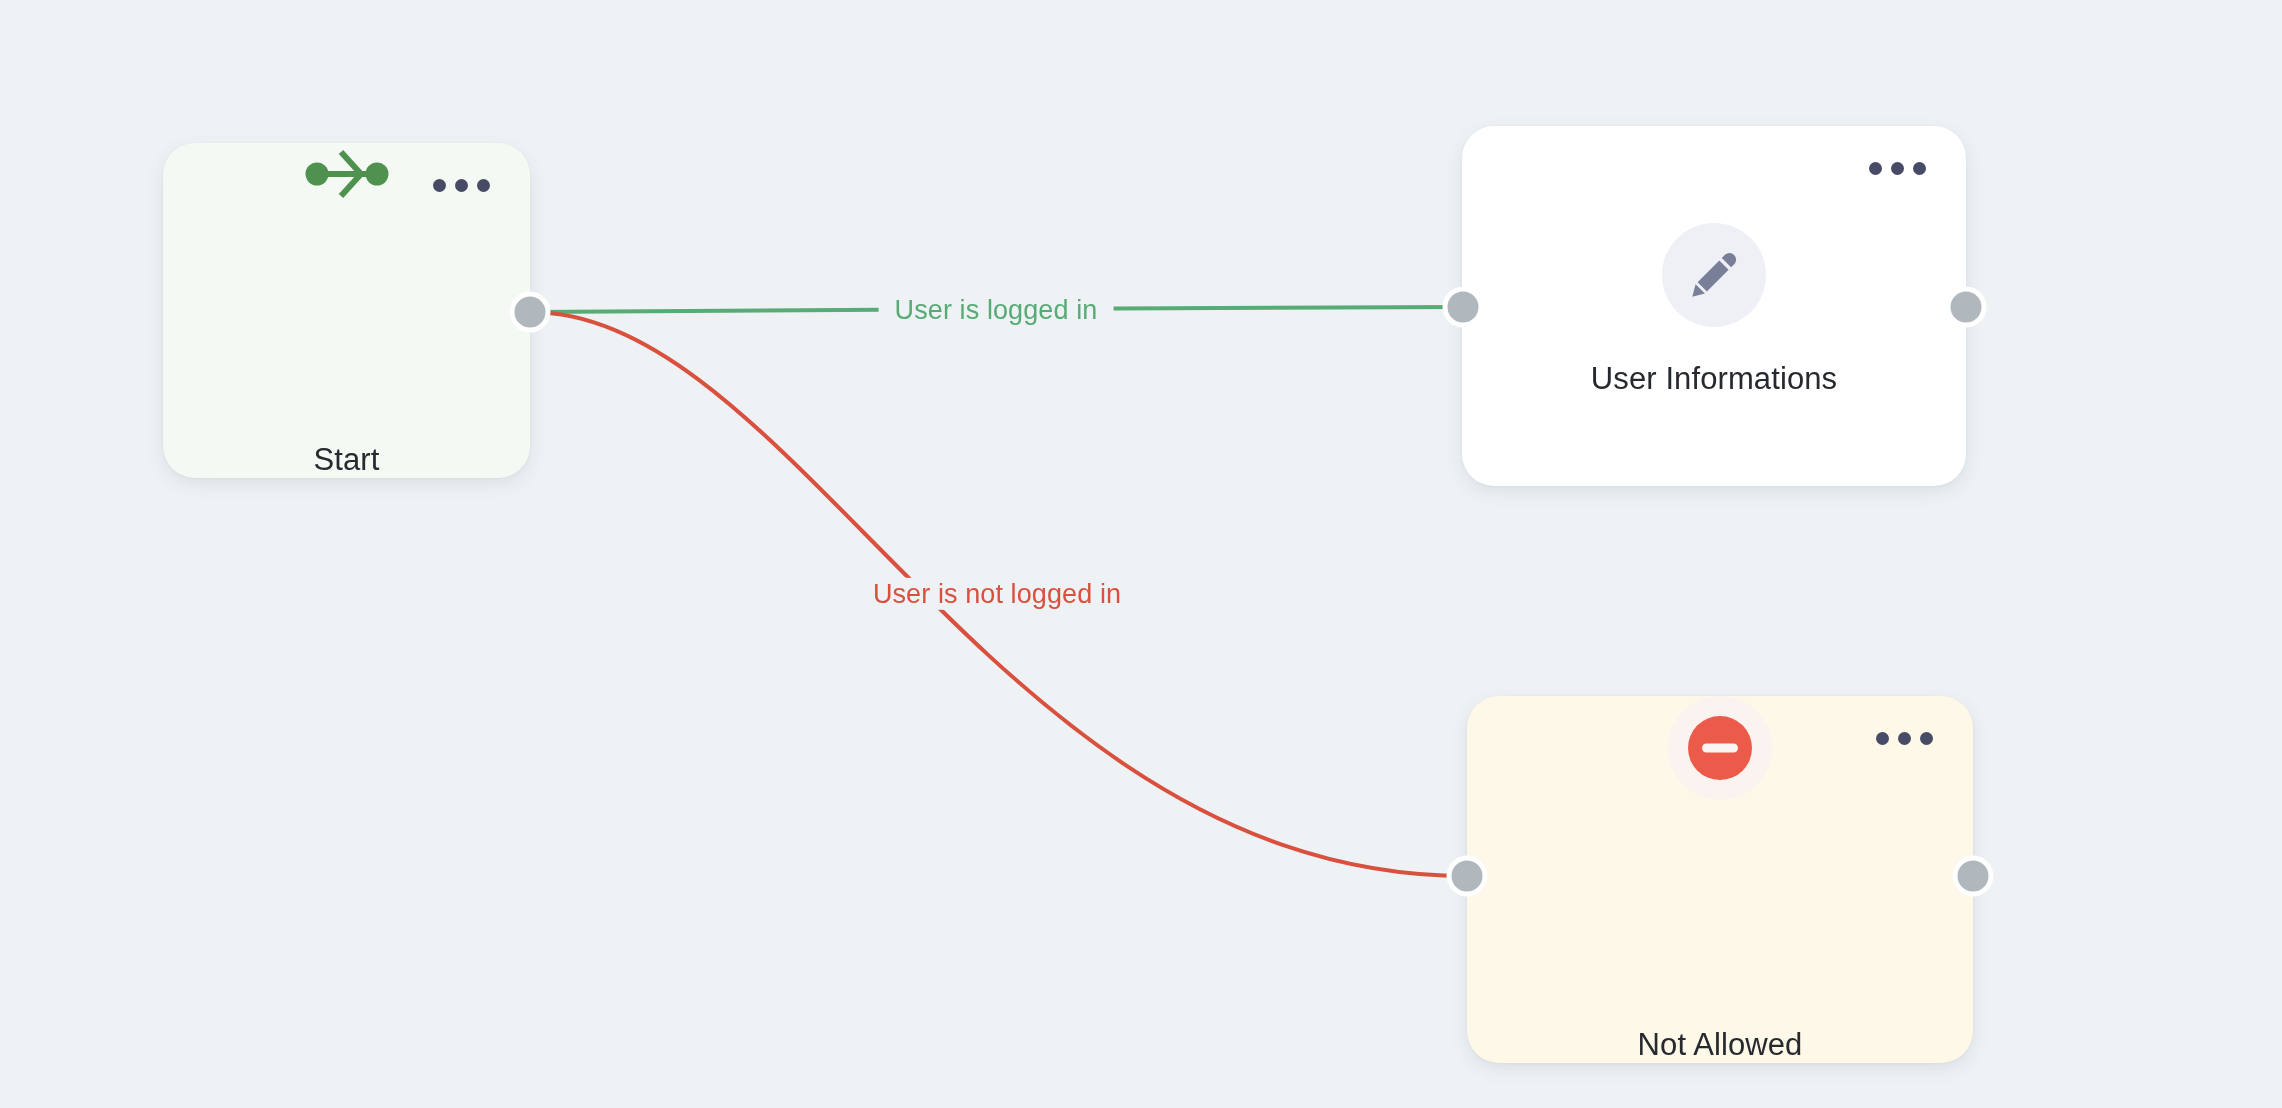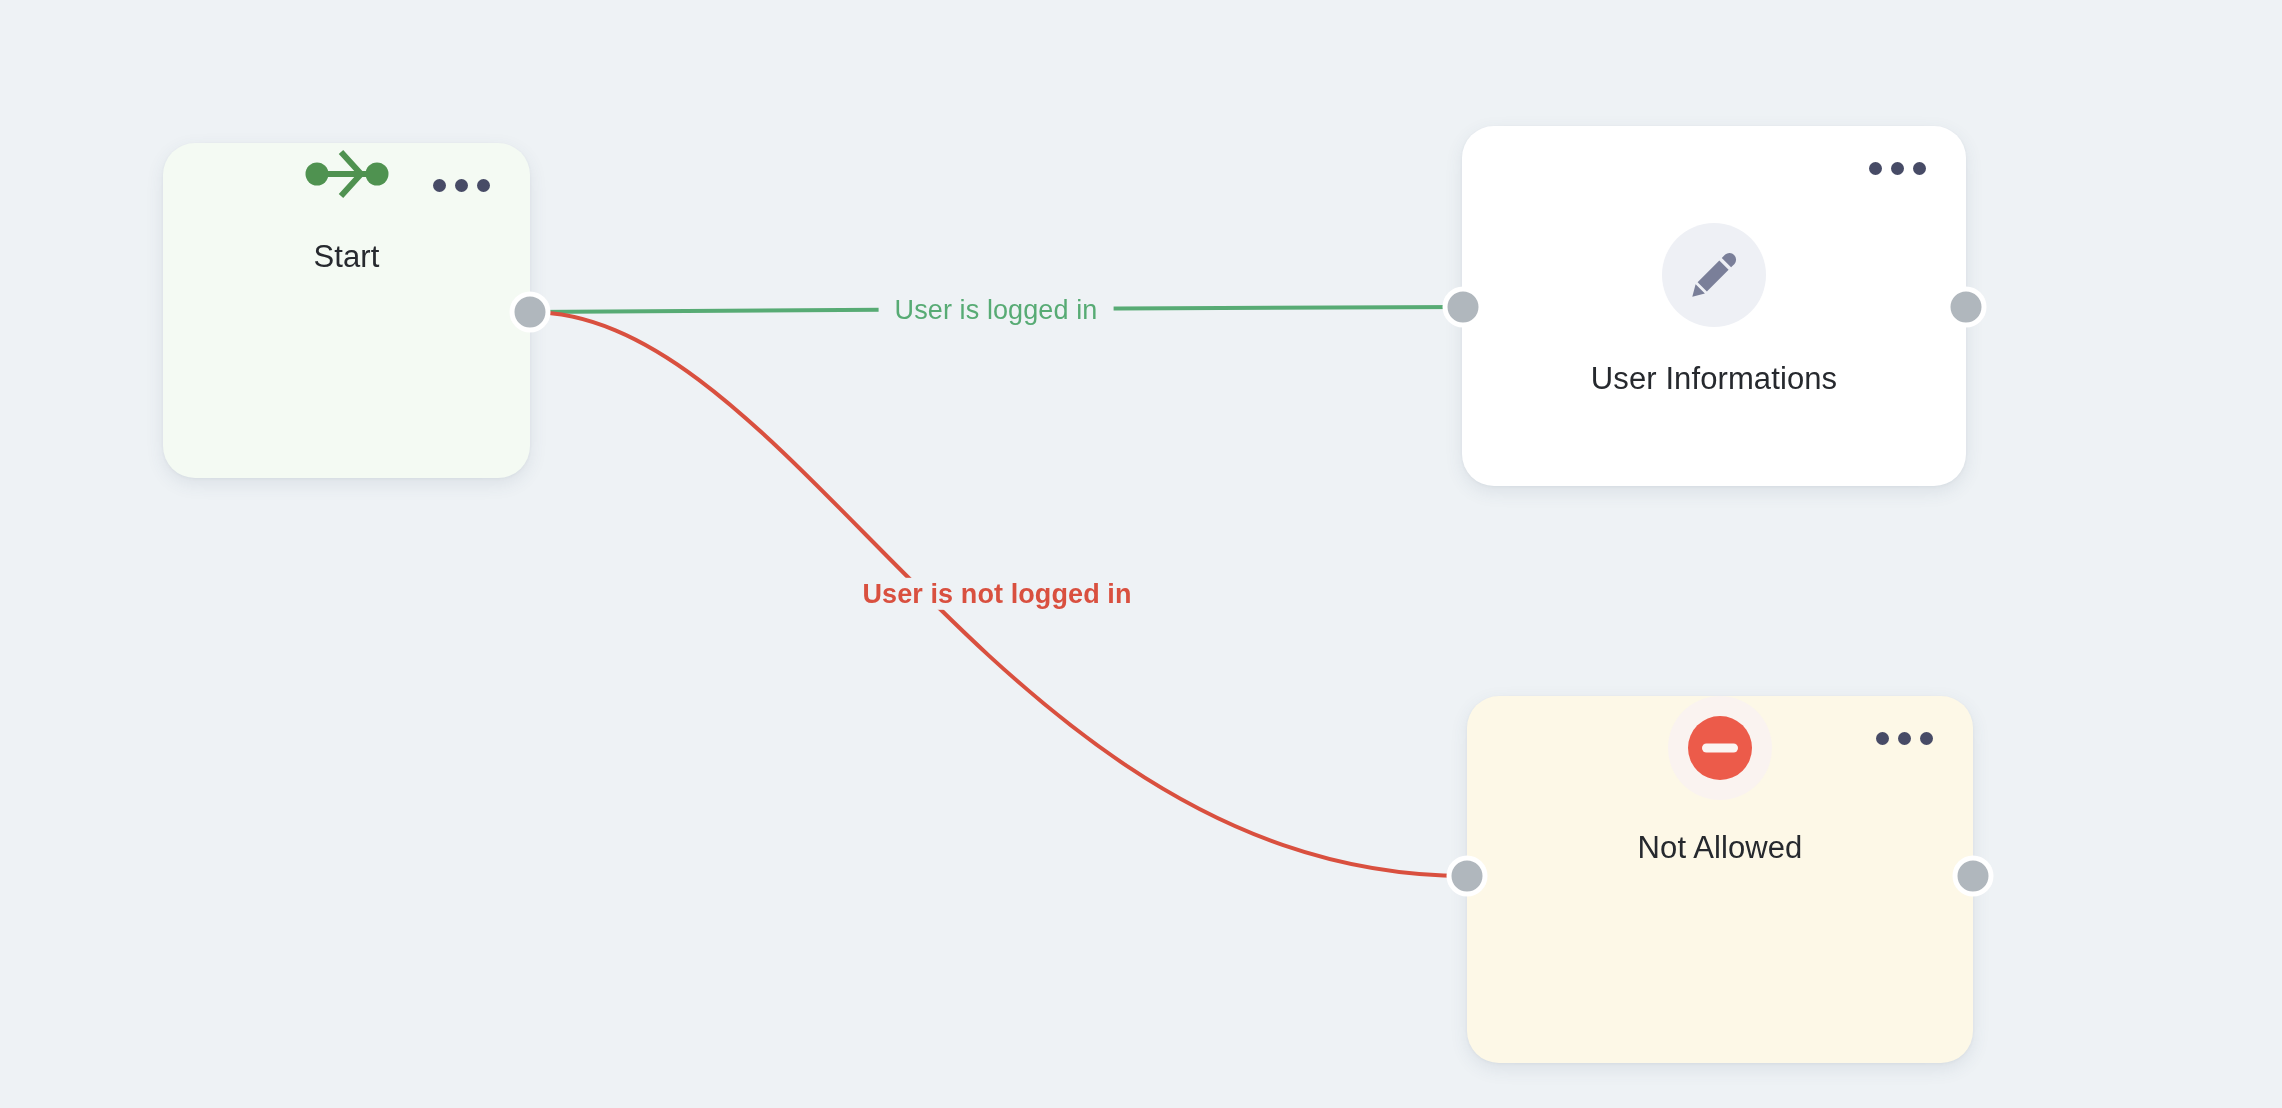--- a/index.html
+++ b/index.html
@@ -36,21 +36,21 @@
     position: absolute;
     transform: translate(-50%, -50%);
     background: #eef2f5;
     padding: 0 16px;
     font-size: 27px;
     letter-spacing: 0.1px;
     white-space: nowrap;
     line-height: 1.2;
   }
   .edge-label.green { color: #57ab74; }
-  .edge-label.red   { color: #d9503f; font-weight: bold; }
+  .edge-label.red   { color: #d9503f; }
 
   
   .node {
     position: absolute;
     border-radius: 32px;
     box-sizing: border-box;
     box-shadow: 0 6px 18px rgba(60, 80, 110, 0.10),
                 0 1px 3px rgba(60, 80, 110, 0.06);
   }
   .node-start  { background: #f4faf3; }
@@ -74,21 +74,21 @@
     background: #474b66;
   }
 
   .node-body {
     position: absolute;
     left: 0; right: 0;
     top: 0; bottom: 0;
     display: flex;
     flex-direction: column;
     align-items: center;
-    justify-content: flex-start;
+    justify-content: space-between;
   }
 
   .icon-wrap {
     display: flex;
     align-items: center;
     justify-content: center;
   }
   .icon-circle {
     width: 104px;
     height: 104px;

